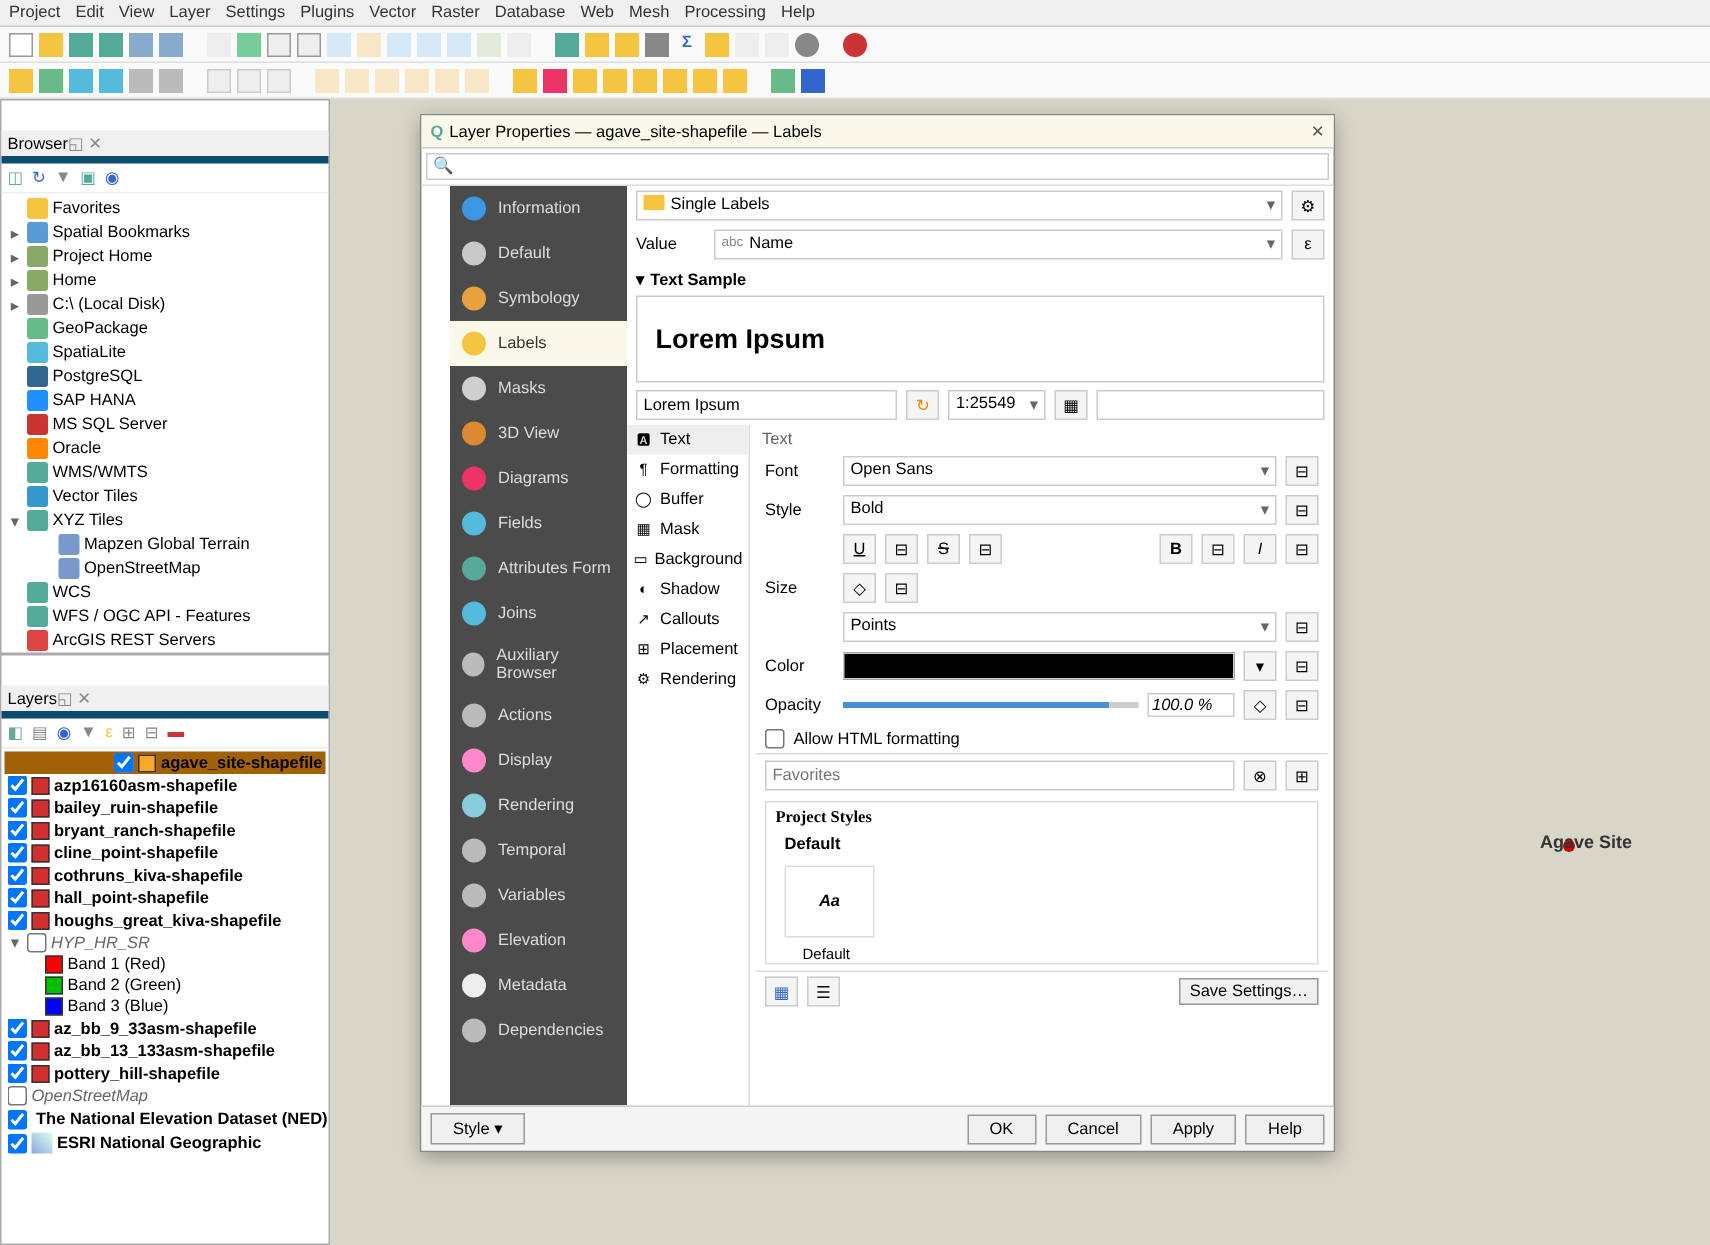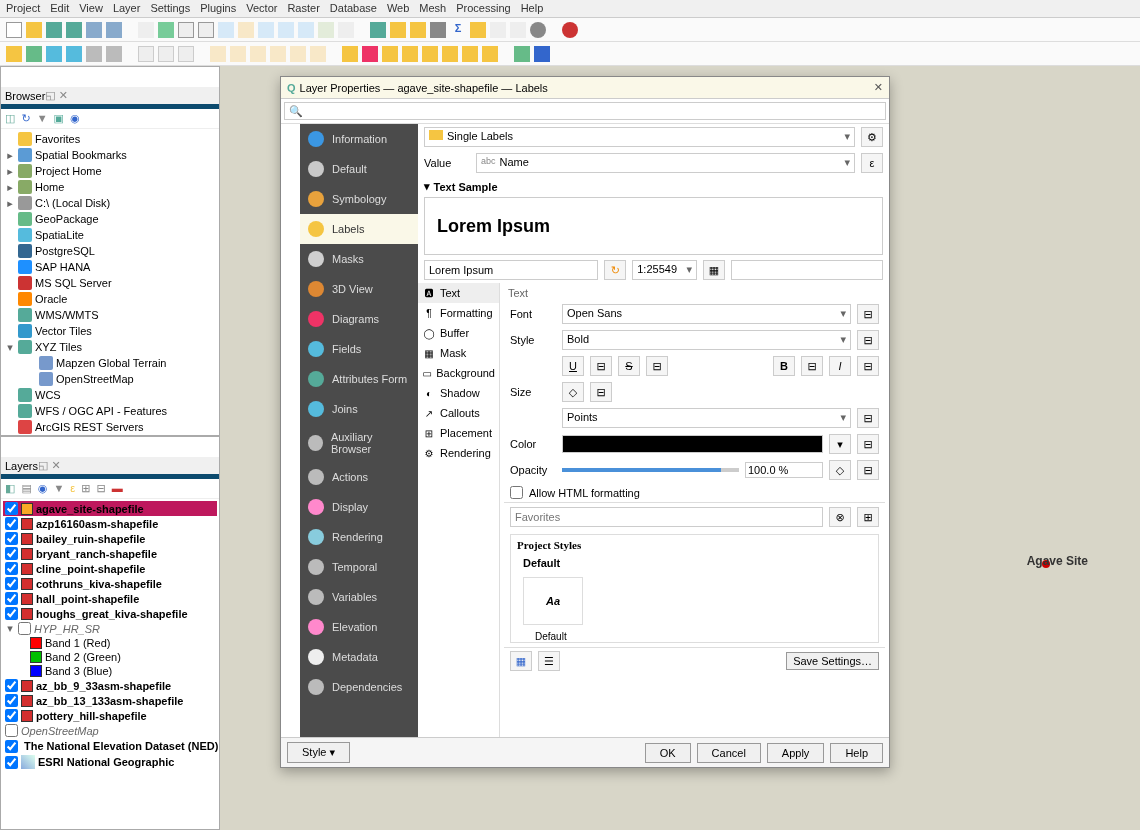--- a/index.html
+++ b/index.html
@@ -12,21 +12,21 @@
 .panel-header { background: #f0f0f0; border-bottom: 5px solid #0c4a6e; padding: 2px 4px; display: flex; justify-content: flex-start; align-items: center; font-size: 11px; margin-top: 20px; }
 .panel-tools { padding: 3px 4px; display: flex; gap: 6px; border-bottom: 1px solid #eee; }
 .left-column { position: absolute; left: 0; top: 66px; width: 220px; bottom: 0; display: flex; flex-direction: column; }
 .browser-panel { height: 370px; display: flex; flex-direction: column; }
 .layers-panel { flex: 1; display: flex; flex-direction: column; }
 .tree { flex: 1; overflow: hidden; padding: 2px; }
 .tree-item { display: flex; align-items: center; gap: 3px; padding: 1px 2px; white-space: nowrap; }
 .tree-arrow { width: 10px; text-align: center; color: #666; }
 .tree-icon { width: 14px; height: 14px; display: inline-block; }
 .tree-label { font-size: 11px; }
-.selected { background: #be185d; }
+.selected { background: #a16207; justify-content: flex-end; }
 .bold { font-weight: bold; }
 .italic { font-style: italic; color: #666; }
 .swatch { width: 12px; height: 12px; border: 1px solid #333; }
 .dlg { position: absolute; left: 280px; top: 76px; width: 610px; height: 692px; background: #fff; border: 1px solid #888; box-shadow: 0 4px 12px rgba(0,0,0,0.3); display: flex; flex-direction: column; }
 .dlg-title { background: #faf8e8; border-bottom: 1px solid #ccc; padding: 4px 6px; display: flex; align-items: center; justify-content: space-between; }
 .dlg-title-left { display: flex; align-items: center; gap: 4px; }
 .dlg-body { flex: 1; display: flex; overflow: hidden; padding-left: 19px; }
 .dlg-side { width: 118px; background: #4b4b4b; color: #ddd; overflow-y: hidden; }
 .dlg-side-item { padding: 7px 8px; display: flex; align-items: center; gap: 8px; cursor: pointer; }
 .dlg-side-item.active { background: #faf8e8; color: #333; }
@@ -580,21 +580,21 @@
           </div>
           <div class="form-row">
             <label>Color</label>
             <div class="color-bar"></div>
             <span class="btn-sm">▾</span>
             <span class="btn-sm">⊟</span>
           </div>
           <div class="slider-row">
             <label style="width:46px">Opacity</label>
             <div class="slider-track"></div>
-            <input type="text" style="width: 78px; border: 1px solid rgb(204, 204, 204); padding: 1px 2px;" value="100.0 %">
+            <input type="text" style="width: 58px; border: 1px solid rgb(204, 204, 204); padding: 1px 2px; font-style: italic;" value="100.0 %">
             <span class="btn-sm">◇</span>
             <span class="btn-sm">⊟</span>
           </div>
           <div class="form-row">
             <input type="checkbox" style="">
             <span>Allow HTML formatting</span>
           </div>
           <div class="form-row" style="border-top:1px solid #ddd;padding-top:4px">
             <input type="text" style="flex: 1 1 0%;" placeholder="Favorites">
             <span class="btn-sm">⊗</span>

